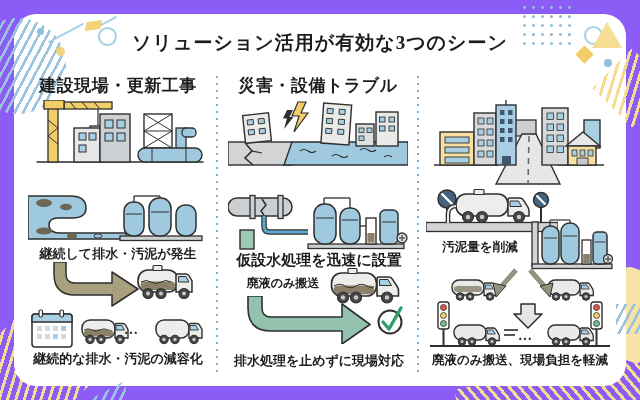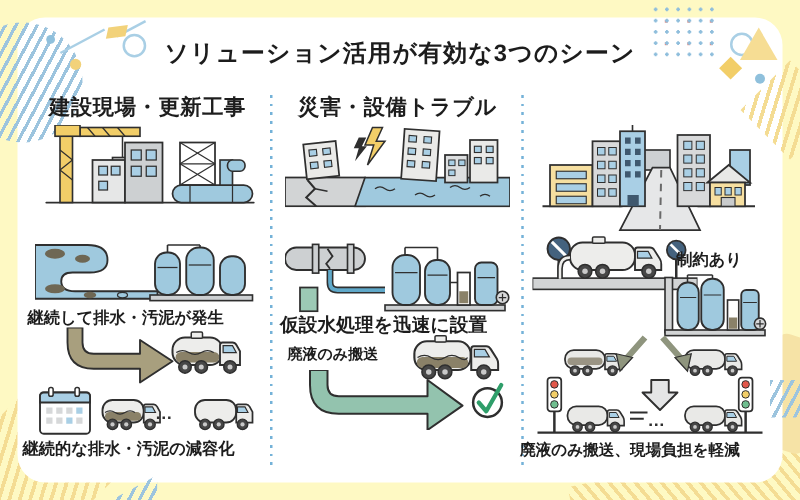--- a/index.html
+++ b/index.html
@@ -1,37 +1,37 @@
 <!DOCTYPE html>
 <html><head>
 <meta charset="utf-8">
 <style>
   html,body{margin:0;padding:0;}
   .stage{
     position:relative;width:640px;height:400px;overflow:hidden;
-    background:#fef9c3;
-    font-family:Liberation Sans, sans-serif;
+    background:#8b5cf6;
+    font-family:Liberation Serif, serif;
     color:#1d1d1d;
   }
   .abs{position:absolute;}
   .card{
     position:absolute;left:14px;top:14px;width:612px;height:372px;
     background:#ffffff;border-radius:22px;z-index:1;
   }
   .content{position:absolute;inset:0;z-index:3;}
   .deco{position:absolute;z-index:2;pointer-events:none;}
   .deco-under{position:absolute;z-index:0;pointer-events:none;}
   .title{
     left:0;right:0;top:30px;text-align:center;
     font-size:19px;font-weight:bold;letter-spacing:1px;color:#1c1c1c;
   }
   .col-header{
     font-size:17px;font-weight:bold;text-align:center;letter-spacing:0.5px;
   }
-  .cap{font-weight:bold;color:#1d1d1d;}
+  .cap{font-weight:bold;text-align:center;color:#1d1d1d;}
   .divider{
     width:2px;top:76px;height:296px;
     background:repeating-linear-gradient(to bottom,#74B2D8 0 2.2px,transparent 2.2px 7px);
   }
   .stripes-blue{background:repeating-linear-gradient(118deg,#9CC4DE 0 2.6px,transparent 2.6px 7.5px);}
   .stripes-yellow{background:repeating-linear-gradient(62deg,#F4DC93 0 3px,transparent 3px 8px);}
   .dotgrid{
     background-image:
       radial-gradient(#8FBEDC 1.3px,transparent 1.5px),
       radial-gradient(#DB8F88 1.3px,transparent 1.5px);
@@ -289,20 +289,21 @@
       <circle cx="26" cy="31.5" r="2.2" fill="#C9C9C9"></circle>
       <circle cx="57" cy="31.5" r="2.2" fill="#C9C9C9"></circle>
     </svg>
 
     <svg class="abs" style="left:238px;top:296px;" width="172" height="48" viewBox="0 0 172 48">
       <path d="M24,0 L24,12 Q24,21 33,21 L104,21 L104,8 L132,28.5 L104,48 L104,35 L33,35 Q10,35 10,12 L10,0 Z" fill="#93C3AE" stroke="#2F2F2F" stroke-width="1.6" stroke-linejoin="round"></path>
       <circle cx="152" cy="26" r="11.5" fill="#FFFFFF" stroke="#2F2F2F" stroke-width="2"></circle>
       <path d="M145,26 L151,33 L163,12" fill="none" stroke="#2F9E6A" stroke-width="3.4" stroke-linecap="round" stroke-linejoin="round"></path>
     </svg>
 
+    <div class="abs cap" style="left:220px;top:352px;width:198px;font-size:13px;">排水処理を止めずに現場対応</div>
 
 
     <svg class="abs" style="left:430px;top:100px;" width="178" height="86" viewBox="0 0 178 86">
       <rect x="82" y="20" width="24" height="16" fill="#CDD0D2" stroke="#2F2F2F" stroke-width="1.3"></rect>
       <polygon points="92,34 106,34 130,84 66,84" fill="#E6E7E8" stroke="#2F2F2F" stroke-width="1.4"></polygon>
       <line x1="99" y1="36" x2="98" y2="84" stroke="#6A6A6A" stroke-width="1.6" stroke-dasharray="6 5"></line>
       <line x1="4" y1="65" x2="68" y2="65" stroke="#2F2F2F" stroke-width="1.5"></line>
       <line x1="128" y1="65" x2="174" y2="65" stroke="#2F2F2F" stroke-width="1.5"></line>
       <rect x="10" y="32" width="34" height="33" fill="#F6DFA0" stroke="#2F2F2F" stroke-width="1.4"></rect>
       <rect x="15" y="37" width="24" height="6" fill="#A9CFE5" stroke="#2F2F2F" stroke-width="0.9"></rect>
@@ -366,23 +367,23 @@
       <circle cx="42" cy="31" r="5.5" fill="#474747" stroke="#2F2F2F" stroke-width="1.2"></circle>
       <circle cx="56" cy="31" r="5.5" fill="#474747" stroke="#2F2F2F" stroke-width="1.2"></circle>
       <circle cx="93" cy="31" r="5.5" fill="#474747" stroke="#2F2F2F" stroke-width="1.2"></circle>
       <circle cx="42" cy="31" r="2.2" fill="#C9C9C9"></circle>
       <circle cx="56" cy="31" r="2.2" fill="#C9C9C9"></circle>
       <circle cx="93" cy="31" r="2.2" fill="#C9C9C9"></circle>
       <line x1="115" y1="21.5" x2="115" y2="37" stroke="#2F2F2F" stroke-width="2"></line>
       <circle cx="115" cy="14" r="7.5" fill="#44627E" stroke="#2F2F2F" stroke-width="1.4"></circle>
       <line x1="110.5" y1="9.5" x2="119.5" y2="18.5" stroke="#FFFFFF" stroke-width="2.2"></line>
     </svg>
-    <div class="abs cap" style="left:541px;top:199px;width:76px;font-size:13px;text-align:left;">制約あり</div>
 
     <div class="abs cap" style="left:424px;top:238px;width:112px;font-size:12.5px;line-height:1.45;">
+      <div>汚泥量を削減</div>
     </div>
 
     <svg class="abs" style="left:530px;top:218px;" width="84" height="54" viewBox="0 0 84 54">
       <rect x="2" y="4" width="6" height="44" fill="#D2D4D5" stroke="#2F2F2F" stroke-width="1.3"></rect>
       <rect x="2" y="46" width="80" height="4.5" fill="#D2D4D5" stroke="#2F2F2F" stroke-width="1.3"></rect>
       <rect x="12" y="8" width="17" height="38" rx="8" fill="#9FC9DE" stroke="#2F2F2F" stroke-width="1.5"></rect>
       <rect x="31" y="5" width="18" height="41" rx="8.5" fill="#9FC9DE" stroke="#2F2F2F" stroke-width="1.5"></rect>
       <line x1="20" y1="8" x2="20" y2="2" stroke="#2F2F2F" stroke-width="1.2"></line>
       <line x1="20" y1="2" x2="40" y2="2" stroke="#2F2F2F" stroke-width="1.2"></line>
       <line x1="40" y1="2" x2="40" y2="5" stroke="#2F2F2F" stroke-width="1.2"></line>

